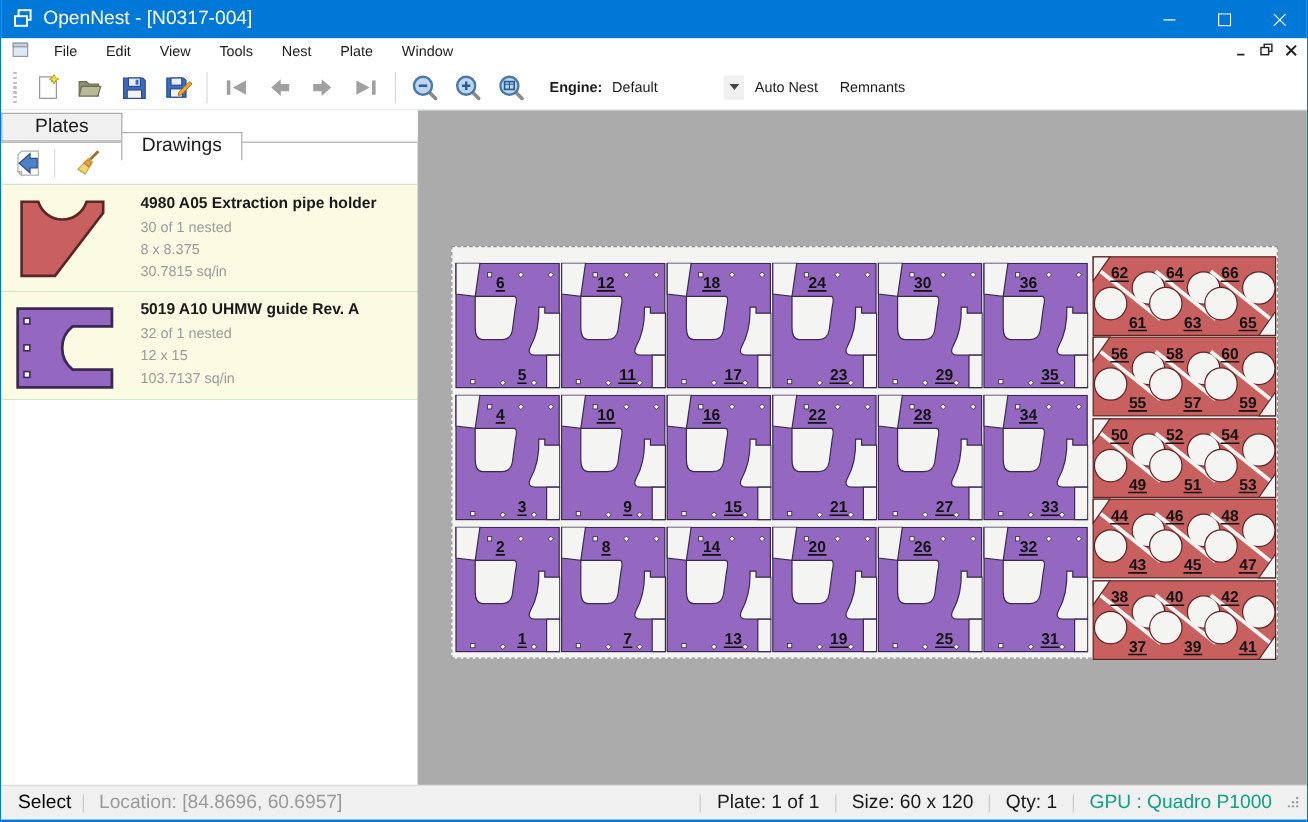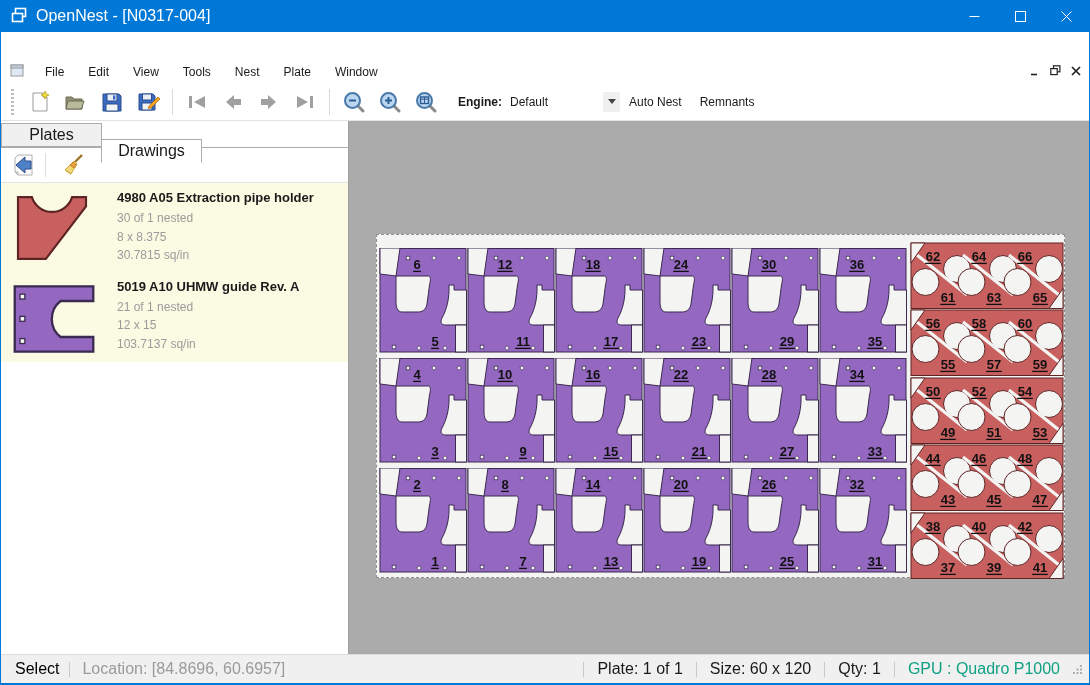--- a/index.html
+++ b/index.html
@@ -9,21 +9,21 @@
             border-left:1px solid #0078d7; border-right:1px solid #0078d7; background:#fff; }
 
   
   .titlebar { height:32px; background:#0078d7; color:#fff; display:flex; align-items:center; flex-shrink:0; }
   .titlebar .app-icon { margin:0 9px 0 10px; }
   .titlebar .title { font-size:16px; }
   .caption-buttons { margin-left:auto; display:flex; height:32px; }
   .cap-btn { width:46px; height:32px; display:flex; align-items:center; justify-content:center; }
 
   
-  .menubar { height:22px; background:#ffffff; display:flex; align-items:center; flex-shrink:0;margin-top:29px; }
+  .menubar { height:22px; background:#ffffff; display:flex; align-items:center; flex-shrink:0; }
   .mdi-doc-icon { margin:0 8px 0 9px; }
   .menu-item { padding:3px 12px; cursor:default; }
   .mdi-controls { margin-left:auto; display:flex; align-items:center; gap:10px; padding-right:8px; }
 
   
   .toolbar { height:38px; background:#ffffff; border-bottom:1px solid #e3e3e3; display:flex; align-items:center; flex-shrink:0; }
   .grip { width:3px; height:26px; margin:0 8px 0 10px;
           background:repeating-linear-gradient(to bottom,#bdbdbd 0 2px,transparent 2px 4px); }
   .tb-btn { width:36px; height:34px; display:flex; align-items:center; justify-content:center; }
   .tb-sep { width:1px; height:26px; background:#d9d9d9; margin:0 6px; }
@@ -275,21 +275,21 @@
           <div class="thumb-box">
             <svg width="86" height="72" viewBox="0 0 26 22">
               <path d="M1,1 H25 V5.5 H15 A7,7 0 0 0 15,16.5 H25 V21 H1 Z" stroke="#3a2950" stroke-width="0.7" fill="#9468c0"></path>
               <rect x="2.6" y="3.4" width="1.5" height="1.5" fill="#f4f4f2" stroke="#3a2950" stroke-width="0.4"></rect>
               <rect x="2.6" y="10.2" width="1.5" height="1.5" fill="#f4f4f2" stroke="#3a2950" stroke-width="0.4"></rect>
               <rect x="2.6" y="17" width="1.5" height="1.5" fill="#f4f4f2" stroke="#3a2950" stroke-width="0.4"></rect>
             </svg>
           </div>
           <div class="item-text">
             <div class="item-title">5019 A10 UHMW guide Rev. A</div>
-            <div class="item-line">21 of 1 nested</div>
+            <div class="item-line">32 of 1 nested</div>
             <div class="item-line">12 x 15</div>
             <div class="item-line">103.7137 sq/in</div>
           </div>
         </div>
       </div>
     </div>
 
     <div class="canvas">
       <div class="plate">
           <svg width="88" height="110" viewBox="0 0 88 110" style="position:absolute;left:2px;top:13px">

